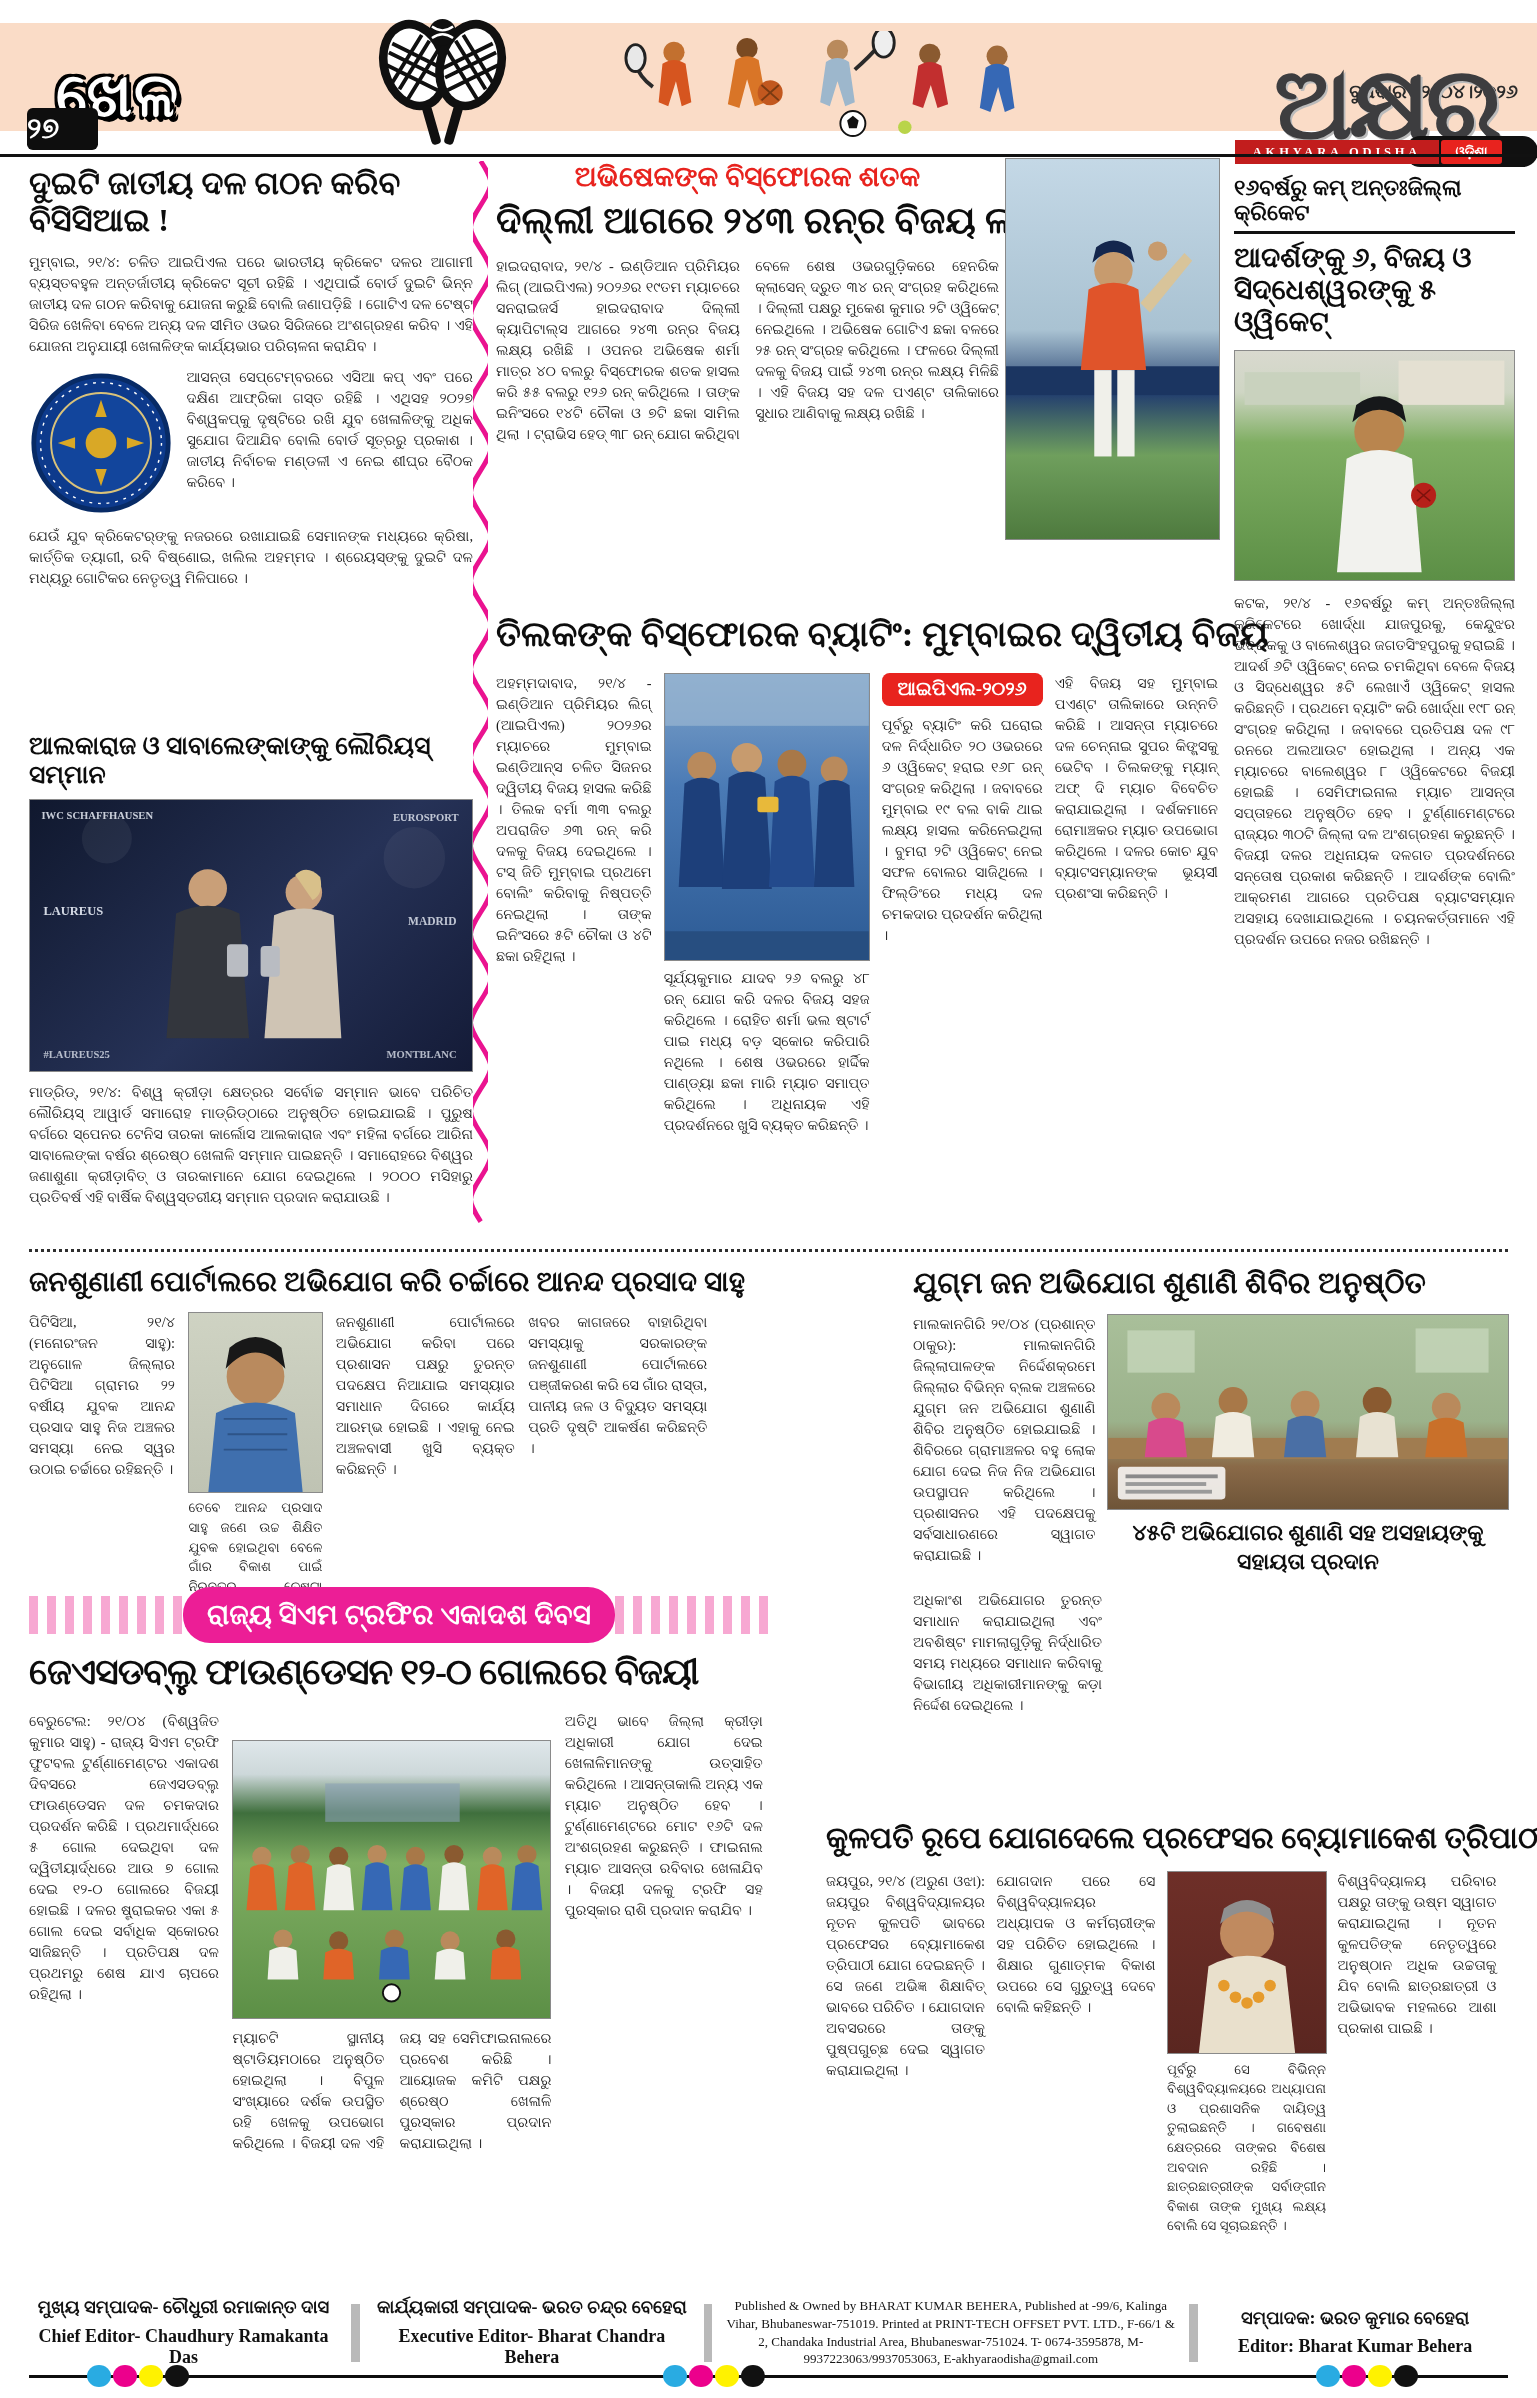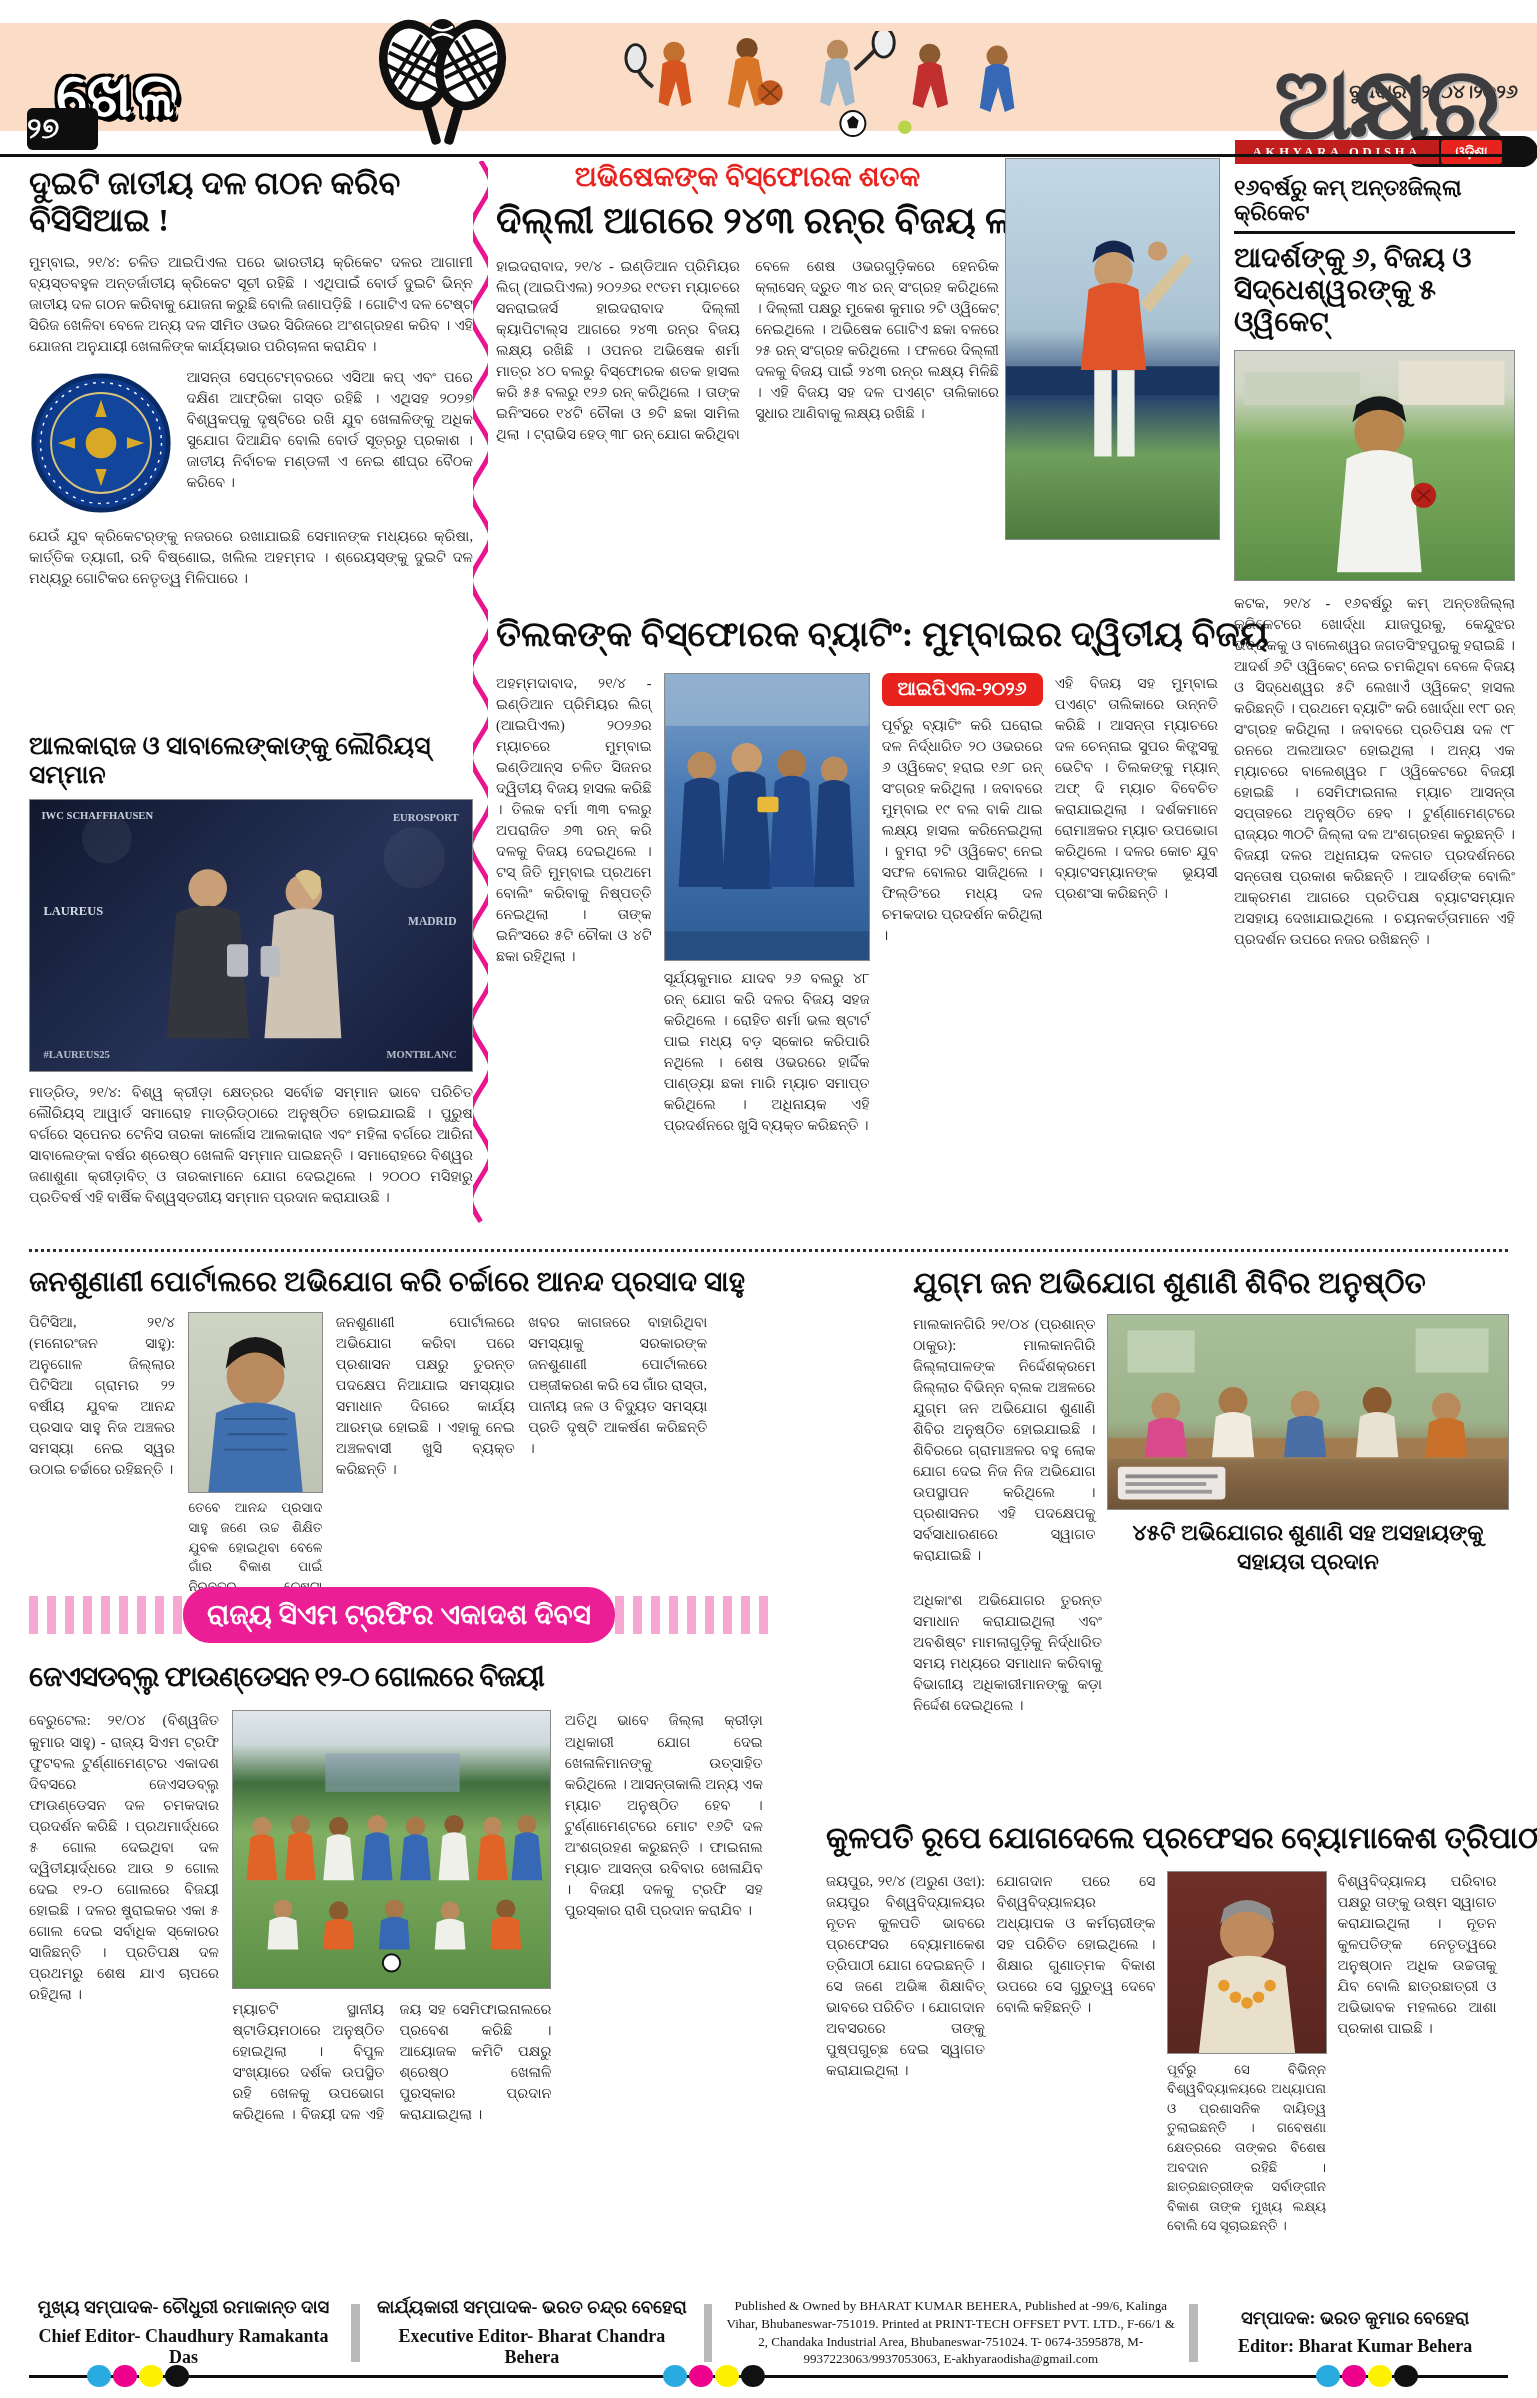--- a/index.html
+++ b/index.html
@@ -272,24 +272,24 @@
       <div class="body-text" style="width:189px;">ଅଧିକାଂଶ ଅଭିଯୋଗର ତୁରନ୍ତ ସମାଧାନ କରାଯାଇଥିଲା ଏବଂ ଅବଶିଷ୍ଟ ମାମଲାଗୁଡ଼ିକୁ ନିର୍ଦ୍ଧାରିତ ସମୟ ମଧ୍ୟରେ ସମାଧାନ କରିବାକୁ ବିଭାଗୀୟ ଅଧିକାରୀମାନଙ୍କୁ କଡ଼ା ନିର୍ଦ୍ଦେଶ ଦେଇଥିଲେ ।</div>
     </div>
   </div>
 
   <div class="abs" style="left:29px;top:1587px;width:740px;">
     <div style="display:flex;align-items:center;height:56px;">
       <div class="stripe" style="width:154px;height:38px;"></div>
       <div class="pinkpill" style="width:432px;height:56px;font-size:28px;">ରାଜ୍ୟ ସିଏମ ଟ୍ରଫିର ଏକାଦଶ ଦିବସ</div>
       <div class="stripe" style="width:154px;height:38px;"></div>
     </div>
-    <div class="hl nowrap" style="font-size:28px;margin-top:18px;letter-spacing:-1px;">ଜେଏସଡବ୍ଲୁ ଫାଉଣ୍ଡେସନ ୧୨-୦ ଗୋଲରେ ବିଜୟୀ</div>
+    <div class="hl nowrap" style="font-size:36px;margin-top:9px;letter-spacing:-1px;">ଜେଏସଡବ୍ଲୁ ଫାଉଣ୍ଡେସନ ୧୨-୦ ଗୋଲରେ ବିଜୟୀ</div>
     <div style="display:flex;gap:13.4px;margin-top:17.3px;">
       <div class="body-text" style="width:190px;">ବେରୁଟେଲ: ୨୧/୦୪ (ବିଶ୍ୱଜିତ କୁମାର ସାହୁ) - ରାଜ୍ୟ ସିଏମ ଟ୍ରଫି ଫୁଟବଲ ଟୁର୍ଣ୍ଣାମେଣ୍ଟର ଏକାଦଶ ଦିବସରେ ଜେଏସଡବ୍ଲୁ ଫାଉଣ୍ଡେସନ ଦଳ ଚମକଦାର ପ୍ରଦର୍ଶନ କରିଛି । ପ୍ରଥମାର୍ଦ୍ଧରେ ୫ ଗୋଲ ଦେଇଥିବା ଦଳ ଦ୍ୱିତୀୟାର୍ଦ୍ଧରେ ଆଉ ୭ ଗୋଲ ଦେଇ ୧୨-୦ ଗୋଲରେ ବିଜୟୀ ହୋଇଛି । ଦଳର ଷ୍ଟ୍ରାଇକର ଏକା ୫ ଗୋଲ ଦେଇ ସର୍ବାଧିକ ସ୍କୋରର ସାଜିଛନ୍ତି । ପ୍ରତିପକ୍ଷ ଦଳ ପ୍ରଥମରୁ ଶେଷ ଯାଏ ଚାପରେ ରହିଥିଲା ।</div>
-      <div style="width:319px;">
+      <div style="width:319px;margin-top:29px;">
         <div class="photo" style="width:317px;height:277px;background:linear-gradient(180deg,#dfe7ea 0%,#cdd8da 12%,#3f6f3d 26%,#7fae62 44%,#5c8f46 100%);">
           <svg width="317" height="277" viewBox="0 0 330 288">
             <rect x="96" y="44" width="140" height="40" fill="#8aa0b5" opacity="0.6"></rect>
             <circle cx="30" cy="120" r="10" fill="#b98a5c"></circle>
               <path d="M18 132 q12 -8 24 0 l4 44 -32 0 z" fill="#e06428"></path>
             <circle cx="70" cy="118" r="10" fill="#a87848"></circle>
               <path d="M58 130 q12 -8 24 0 l4 46 -32 0 z" fill="#e06428"></path>
             <circle cx="110" cy="120" r="10" fill="#8a5a30"></circle>
               <path d="M98 132 q12 -8 24 0 l4 44 -32 0 z" fill="#f0f0ea"></path>
             <circle cx="150" cy="118" r="10" fill="#b98a5c"></circle>

